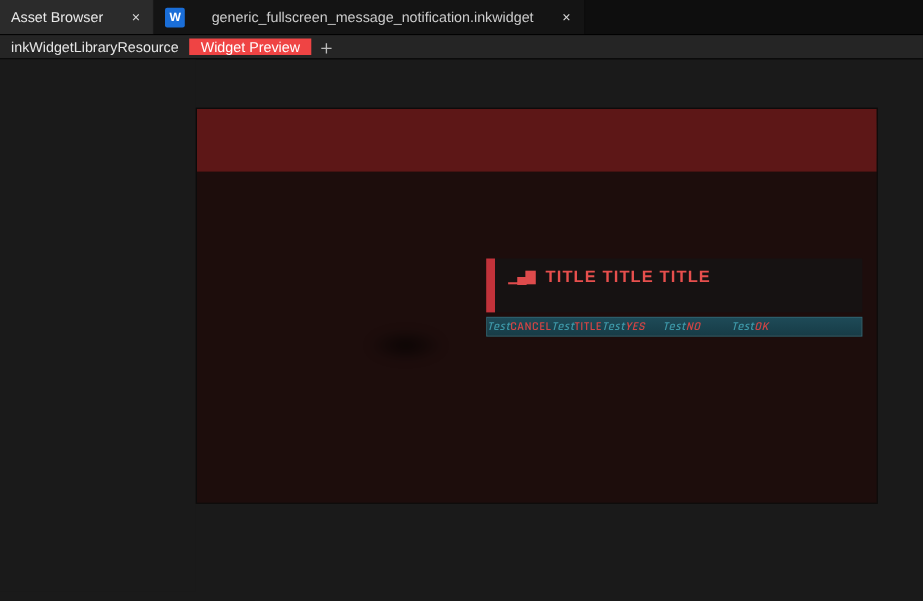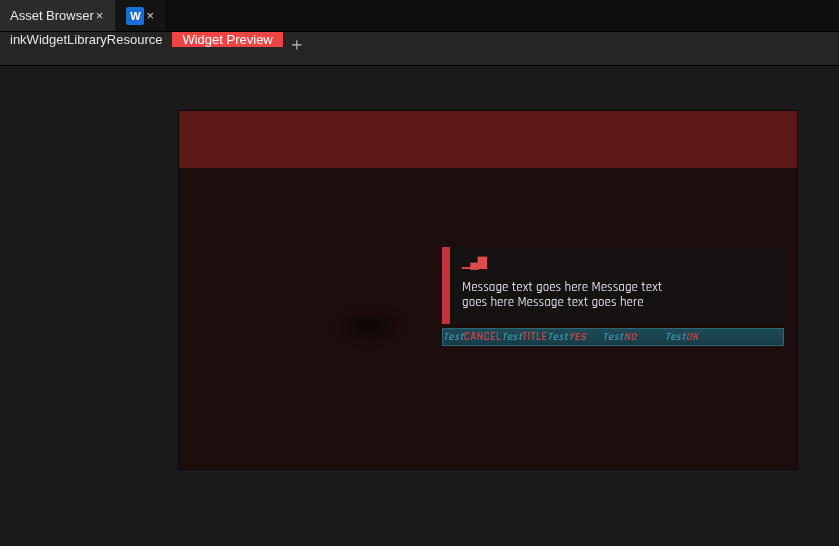--- a/index.html
+++ b/index.html
@@ -16,21 +16,21 @@
     display: flex;
     align-items: stretch;
     height: 32px;
     background: #0e0e0e;
     border-bottom: 1px solid #000;
   }
   .tab {
     display: flex;
     align-items: center;
     padding: 0 10px;
-    gap: 0;
+    gap: 24px;
     color: #e8e8e8;
     font-size: 13px;
     cursor: pointer;
     border-right: 1px solid rgba(0,0,0,0.4);
   }
   .tab.active { background: #2b2b2b; }
   .tab.inactive { background: #141414; color: #ccc; }
   .tab .close {
     color: #d8d8d8;
     font-size: 13px;
@@ -44,22 +44,22 @@
     font-size: 11px;
     font-weight: 600;
     border-radius: 2px;
     flex-shrink: 0;
   }
   .tabbar-top .rest { flex: 1; background: #0e0e0e; }
 
   
   .tabbar-sub {
     display: flex;
-    align-items: flex-start;
-    height: 34px;
+    align-items: center;
+    height: 22px;
     background: #252525;
     border-bottom: 1px solid #000;
   }
   .subtab {
     display: flex; align-items: center;
     padding: 0 10px;
     font-size: 13px;
     cursor: pointer;
   }
   .subtab.res { background: #252525; color: #e6e6e6; }
@@ -186,20 +186,21 @@
 </head>
 <body>
 
 <div class="tabbar-top">
   <div class="tab active">
     <span>Asset Browser</span>
     <span class="close">×</span>
   </div>
   <div class="tab inactive">
     <span class="tab-icon">W</span>
+    <span>generic_fullscreen_message_notification.inkwidget</span>
     <span class="close">×</span>
   </div>
   <div class="rest"></div>
 </div>
 
 <div class="tabbar-sub">
   <div class="subtab res">
     <span>inkWidgetLibraryResource</span>
   </div>
   <div class="subtab preview">
@@ -216,22 +217,22 @@
   <div class="viewport">
     <div class="banner-top"></div>
     <div class="smudge"></div>
 
     <div class="notif">
       <div class="notif-body">
         <div class="accent-bar"></div>
         <div class="notif-content">
           <div class="notif-header">
             <span class="header-icon">▁▄▇</span>
+            <span class="notif-title">TITLE TITLE TITLE</span>
           </div>
-          <div class="notif-msg">Message text goes here Message text goes here Message text goes here</div>
 
         </div>
       </div>
       <div class="notif-hints">
         <div class="hint">
           <span class="prompt">Test</span>
           <span class="label">CANCEL</span>
         </div>
         <div class="hint">
           <span class="prompt">Test</span>

